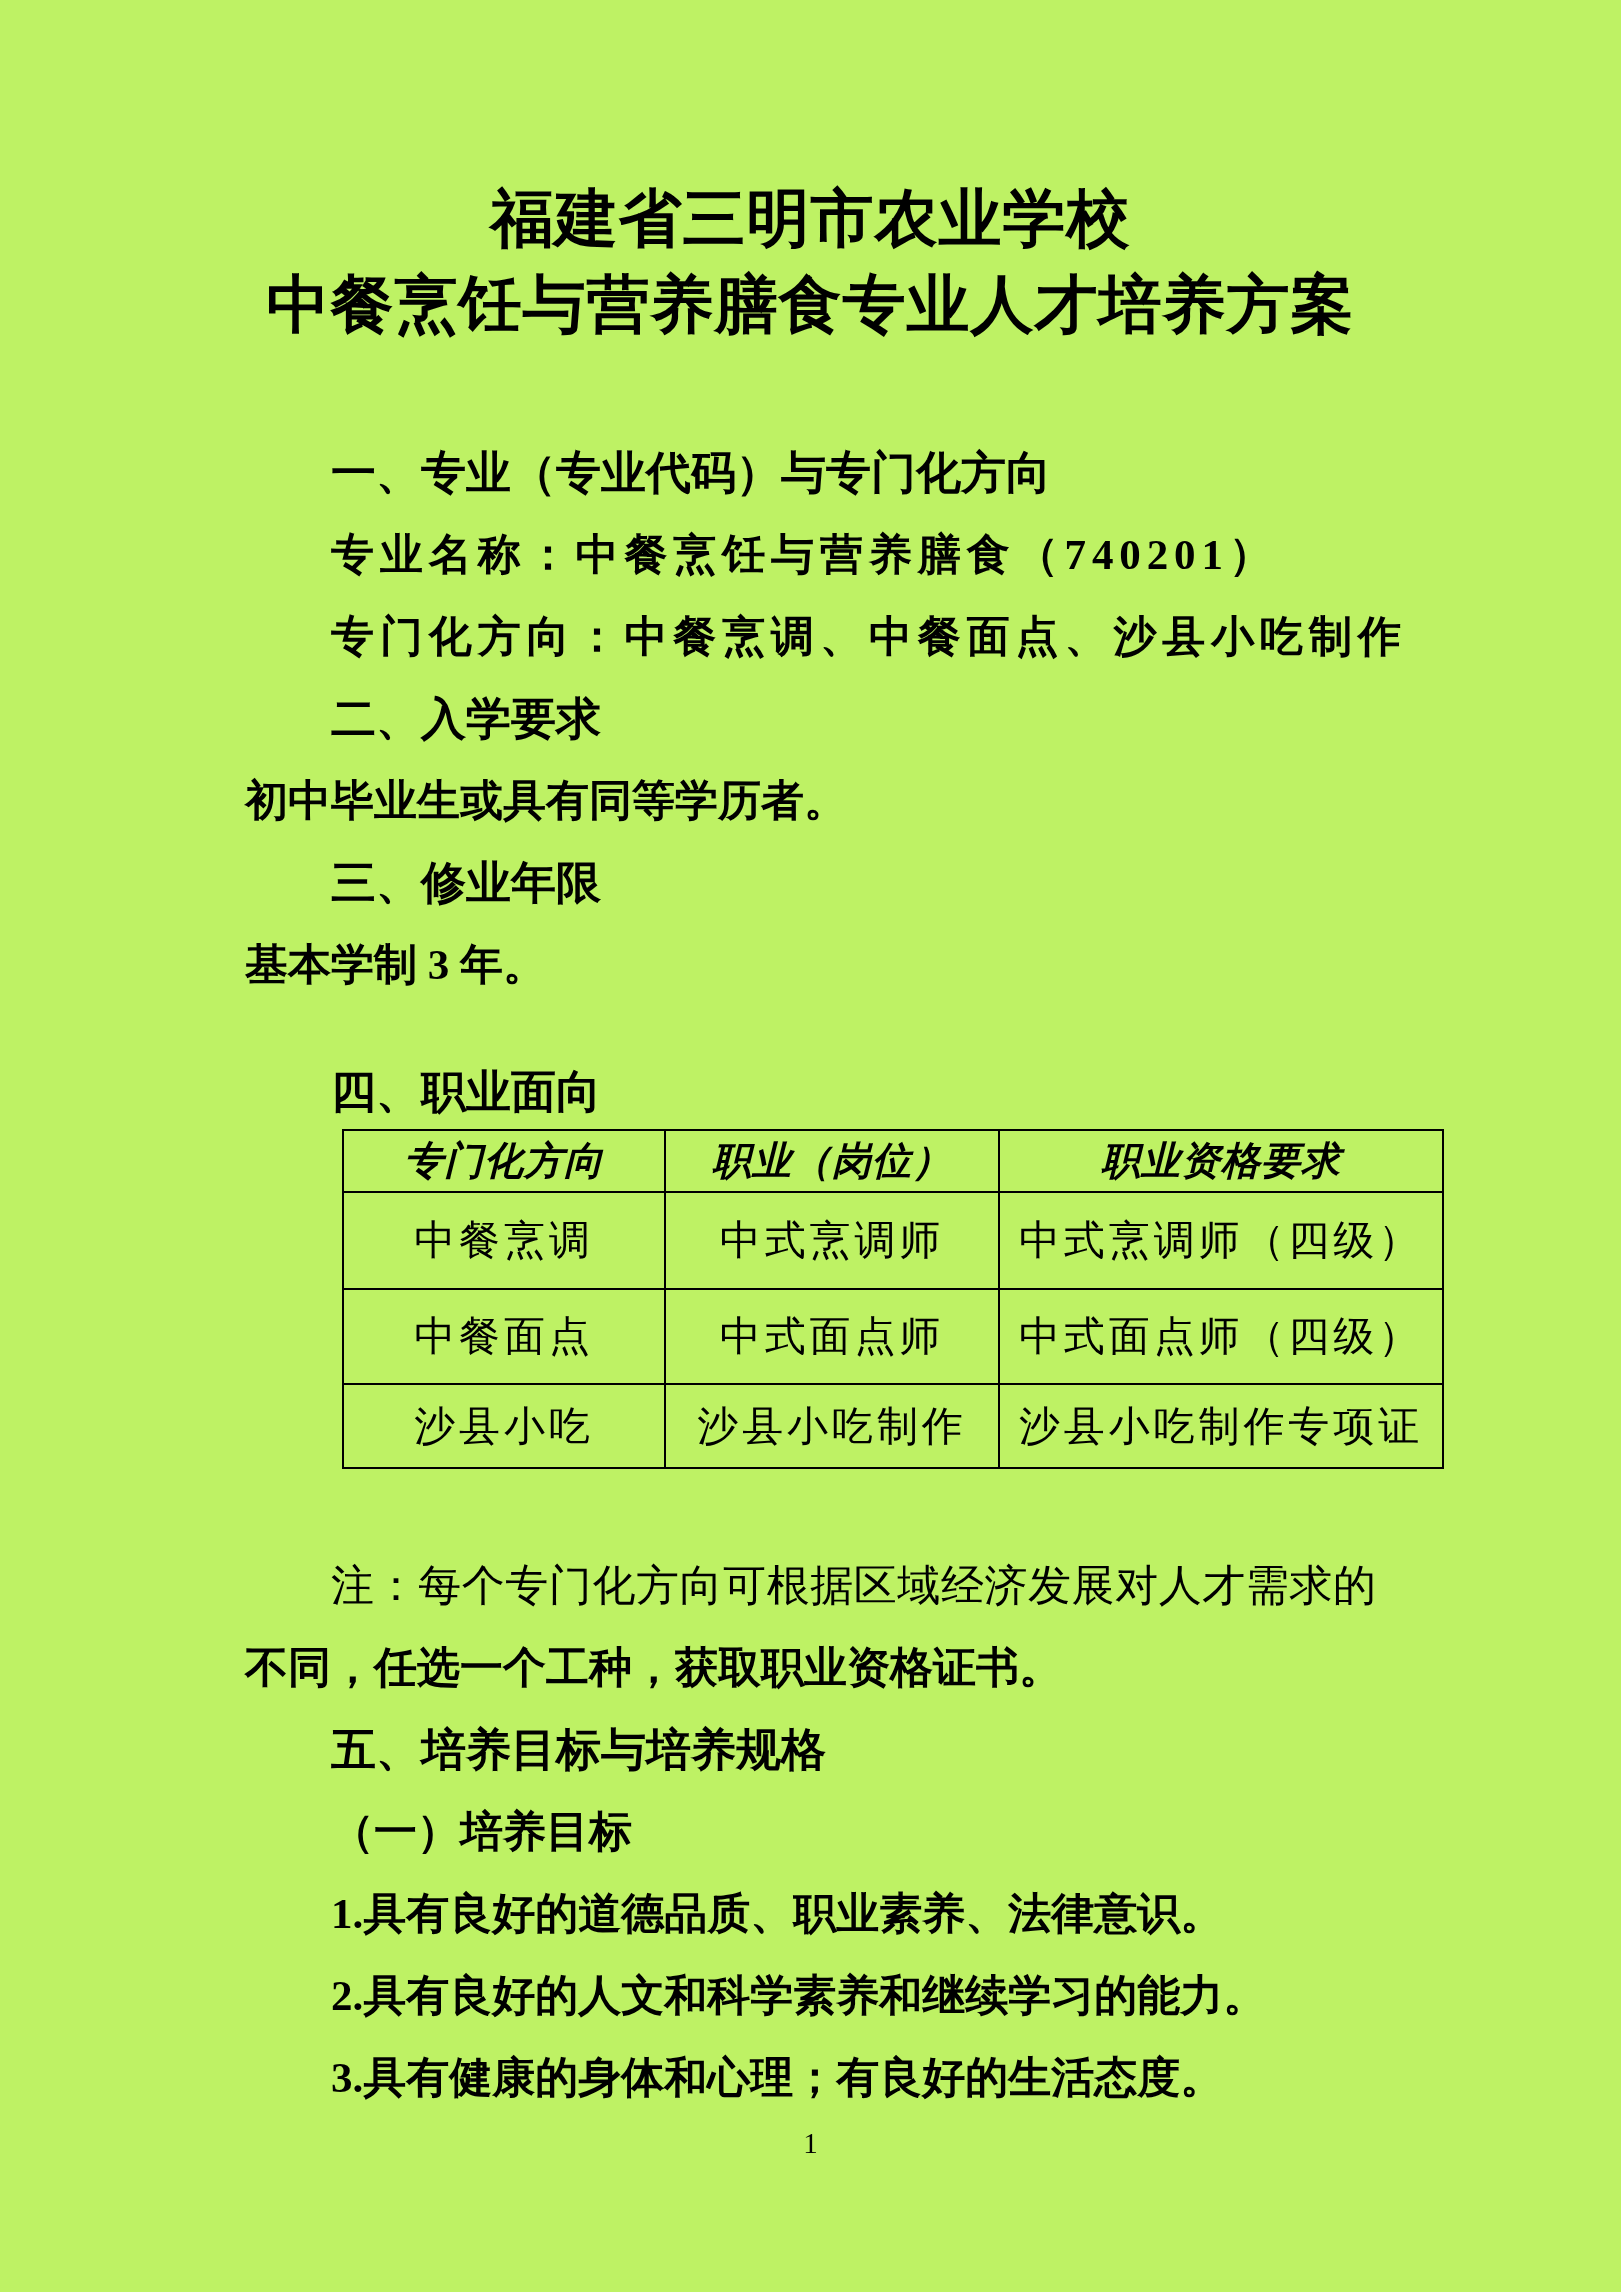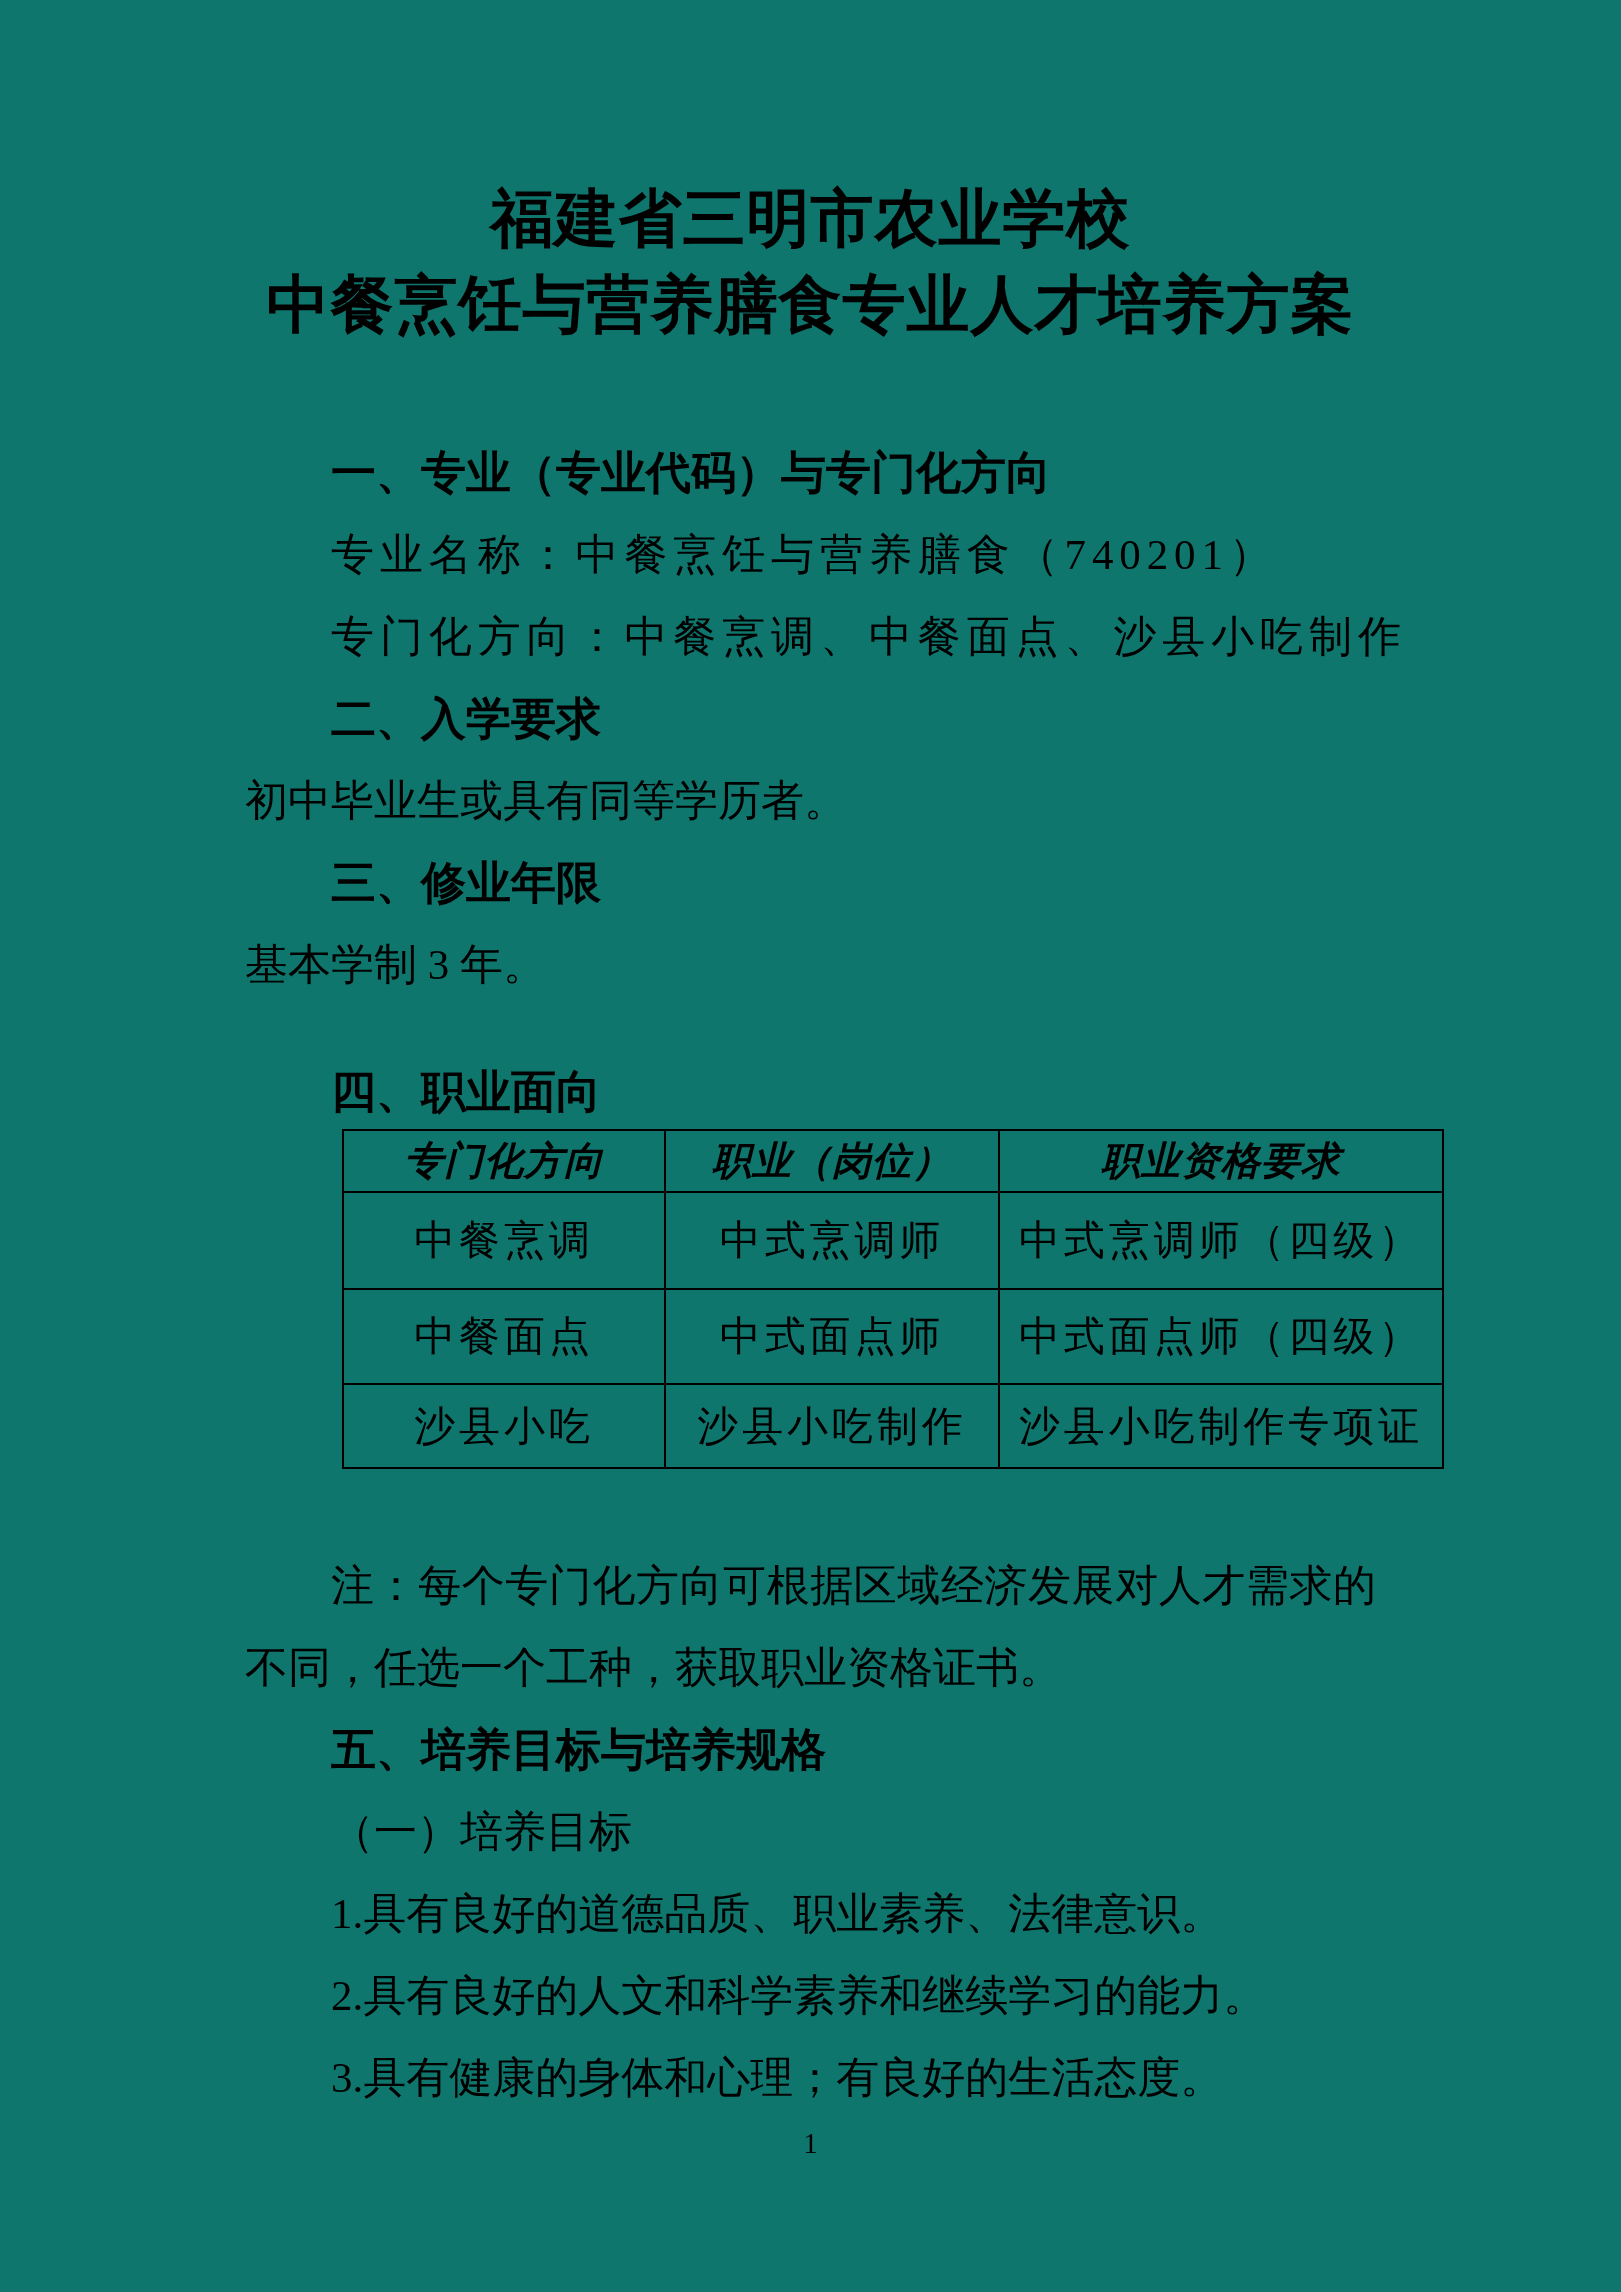--- a/index.html
+++ b/index.html
@@ -5,21 +5,21 @@
   html, body {
     margin: 0;
     padding: 0;
     background: #888;
   }
   .page {
     position: relative;
     width: 1621px;
     height: 2293px;
     margin: 0 auto;
-    background: #0f766e;
+    background: #bef264;
     color: #000000;
     box-sizing: border-box;
     padding: 0 245px;
     overflow: hidden;
     font-family: "Liberation Serif", "DejaVu Serif", serif;
   }
   .title-block { margin-top: 176px; }
   .title-line {
     height: 86px;
     display: flex;
@@ -29,20 +29,21 @@
     font-weight: bold;
     font-size: 63px;
     letter-spacing: 1px;
     white-space: nowrap;
   }
   .line {
     height: 82px;
     display: flex;
     align-items: center;
     white-space: nowrap;
+    font-weight: bold;
   }
   .heading {
     font-family: "Liberation Sans", "DejaVu Sans", sans-serif;
     font-weight: bold;
     font-size: 45px;
   }
   .body {
     font-family: "Liberation Serif", "DejaVu Serif", serif;
     font-size: 43px;
   }

